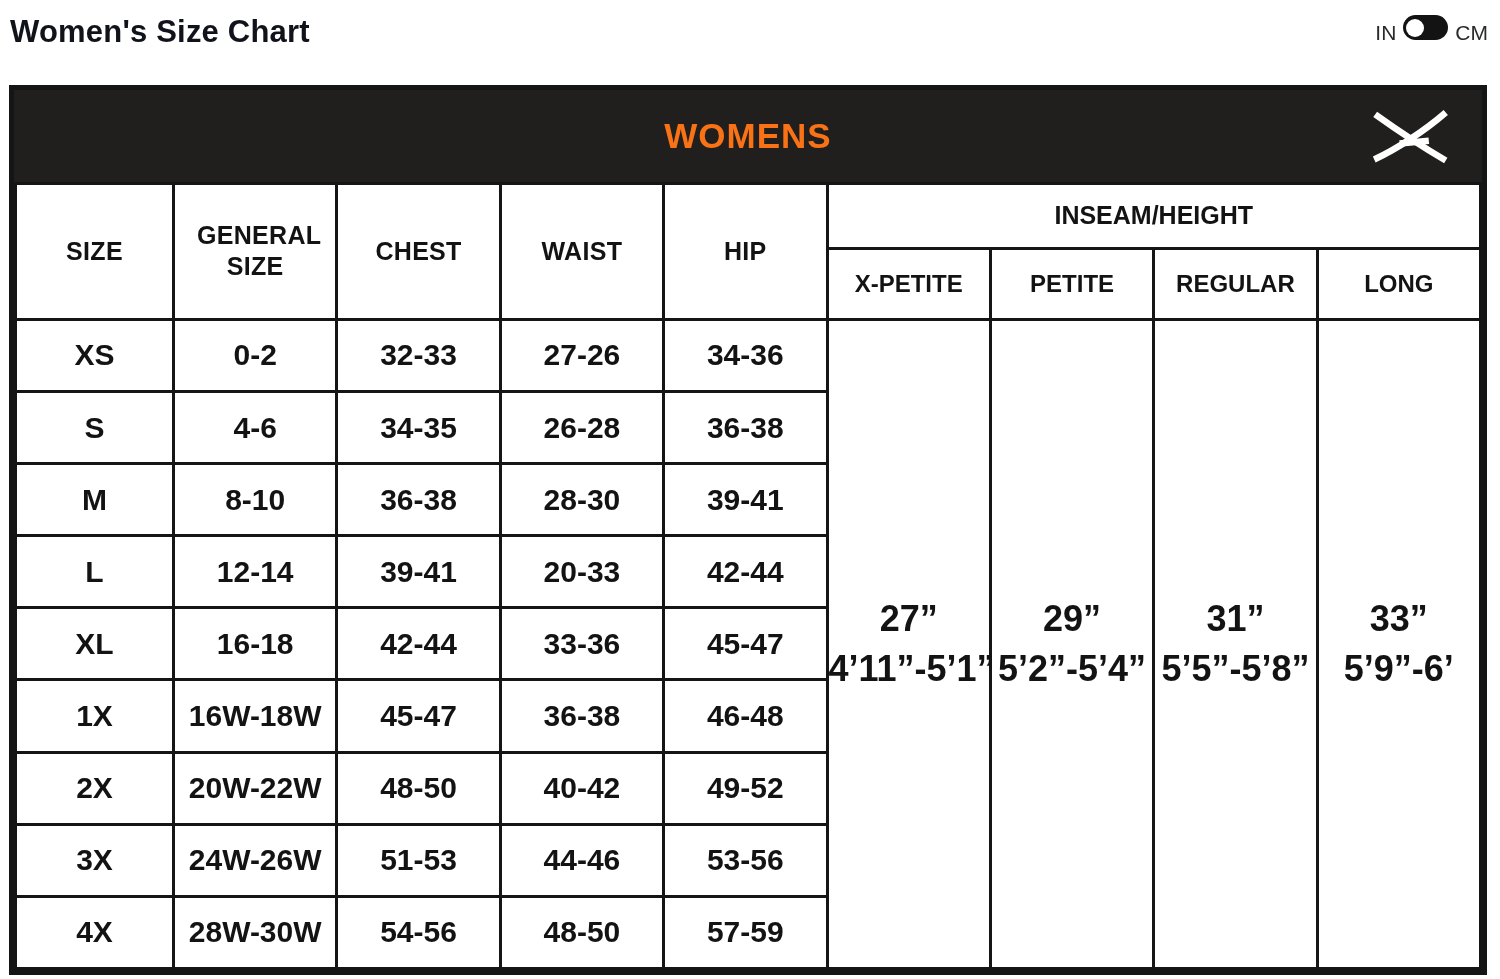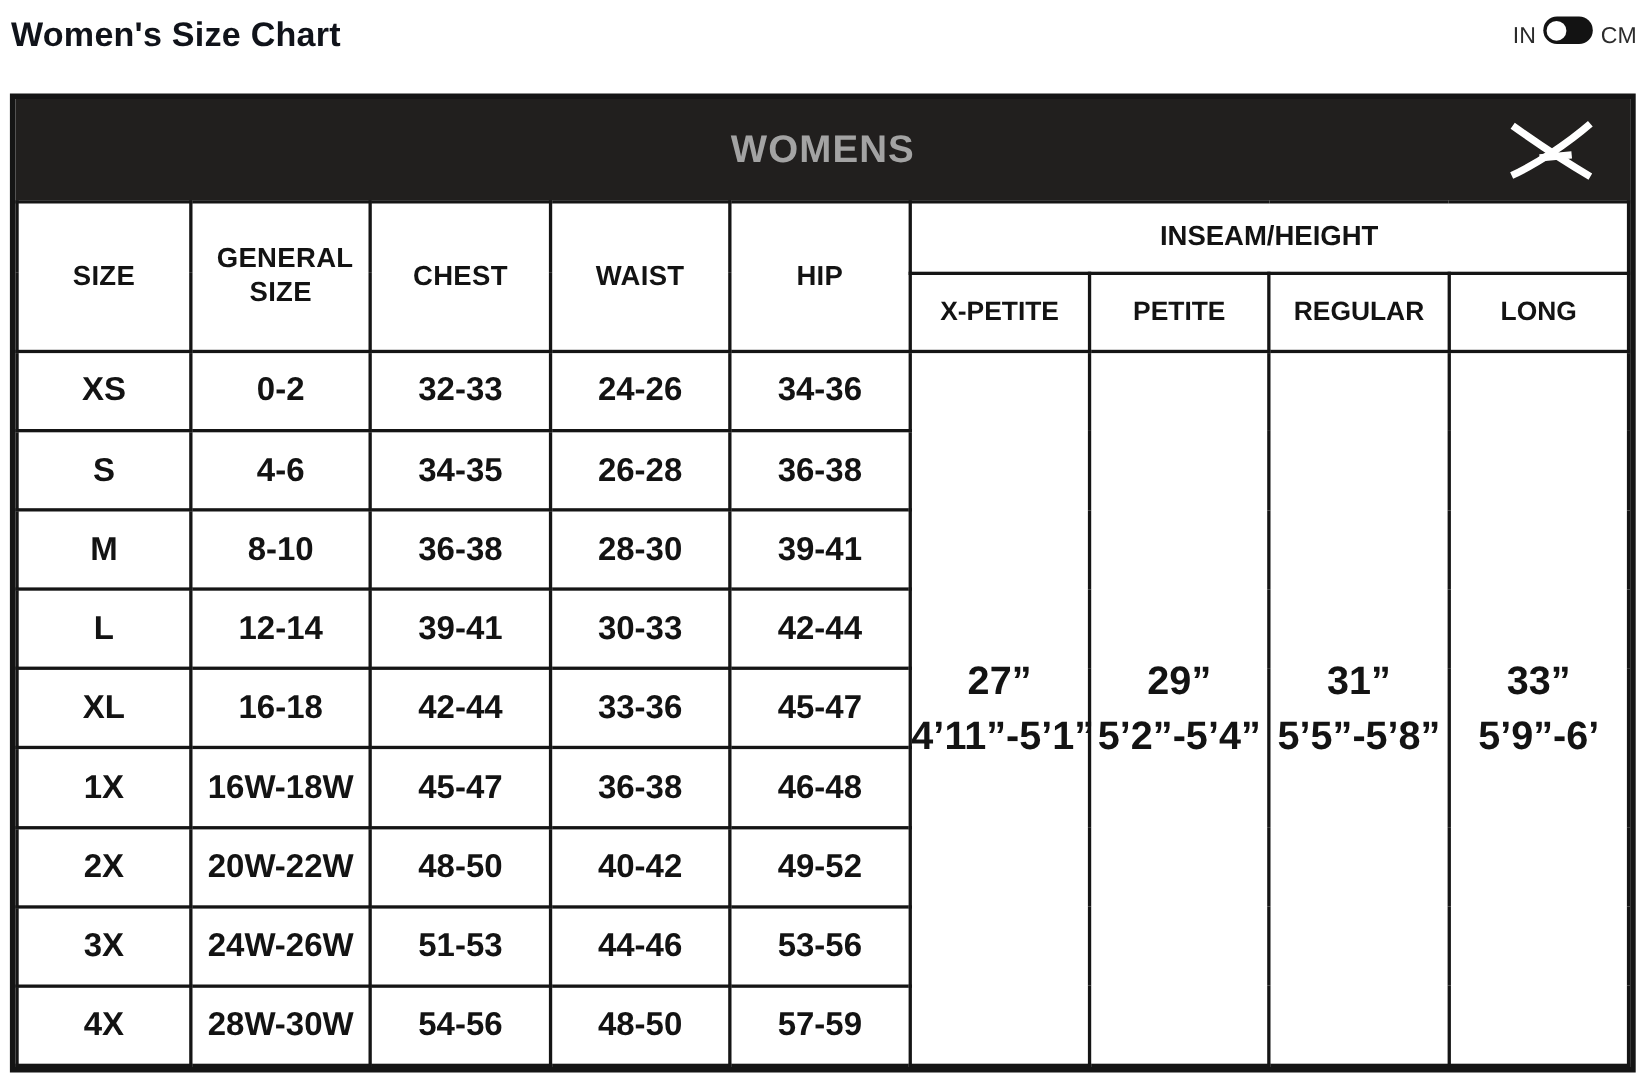--- a/index.html
+++ b/index.html
@@ -61,21 +61,21 @@
 
   .banner {
     height: 92px;
     background: #211f1e;
     position: relative;
     display: flex;
     align-items: center;
     justify-content: center;
   }
   .banner-title {
-    color: #a3a3a3;
+    color: #f97316;
     font-size: 35px;
     font-weight: 700;
     letter-spacing: 1px;
   }
   .brand-logo {
     position: absolute;
     right: 26px;
     top: 50%;
     transform: translateY(-50%);
     width: 92px; height: 64px;
@@ -164,21 +164,21 @@
       <th class="sub-head">X-PETITE</th>
       <th class="sub-head">PETITE</th>
       <th class="sub-head">REGULAR</th>
       <th class="sub-head">LONG</th>
     </tr>
 
     <tr class="drow">
       <td class="data">XS</td>
       <td class="data">0-2</td>
       <td class="data">32-33</td>
-      <td class="data">24-26</td>
+      <td class="data">27-26</td>
       <td class="data">34-36</td>
       <td rowspan="9" class="inseam-cell">
         <div class="line">27”</div>
         <div class="line">4’11”-5’1”</div>
       </td>
       <td rowspan="9" class="inseam-cell">
         <div class="line">29”</div>
         <div class="line">5’2”-5’4”</div>
       </td>
       <td rowspan="9" class="inseam-cell">
@@ -204,21 +204,21 @@
       <td class="data">8-10</td>
       <td class="data">36-38</td>
       <td class="data">28-30</td>
       <td class="data">39-41</td>
     </tr>
 
     <tr class="drow">
       <td class="data">L</td>
       <td class="data">12-14</td>
       <td class="data">39-41</td>
-      <td class="data">30-33</td>
+      <td class="data">20-33</td>
       <td class="data">42-44</td>
     </tr>
 
     <tr class="drow">
       <td class="data">XL</td>
       <td class="data">16-18</td>
       <td class="data">42-44</td>
       <td class="data">33-36</td>
       <td class="data">45-47</td>
     </tr>

